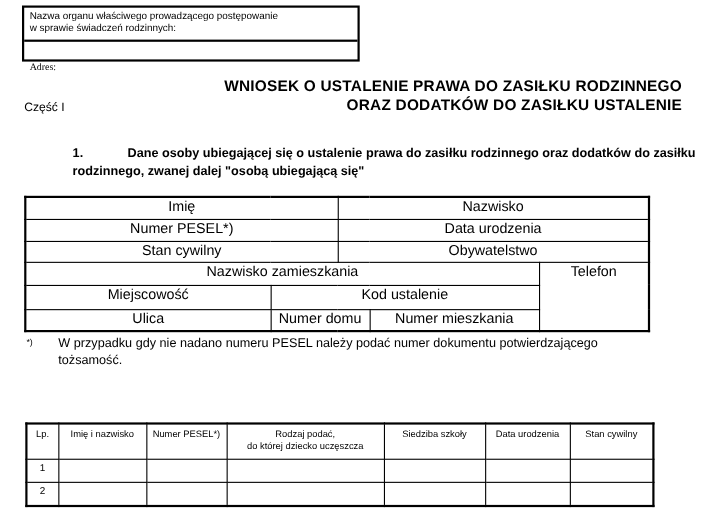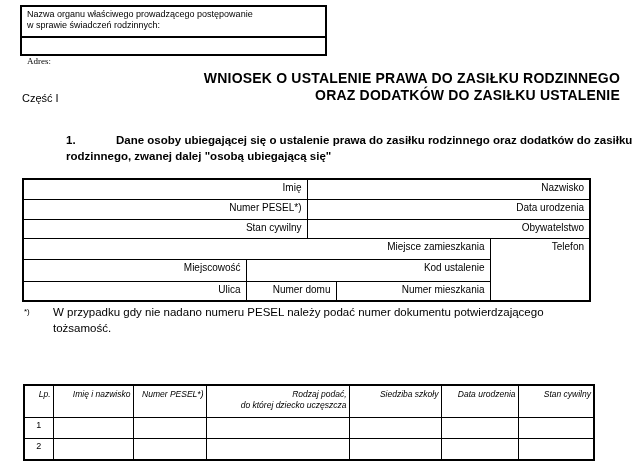--- a/index.html
+++ b/index.html
@@ -26,23 +26,23 @@
   #section2{top:351px;}
   
   .footnote{position:absolute;left:22px;top:304px;width:578px;box-sizing:border-box;
     padding-left:31px;font-size:11.5px;line-height:16px;}
   .fn-marker{position:absolute;left:2px;top:0;font-size:8px;}
   
   table{border-collapse:collapse;table-layout:fixed;position:absolute;background:#fff;}
   .t1{left:22px;top:178px;width:567px;border:2px solid #000;}
   .t2{left:23px;top:384px;width:570px;border:2px solid #000;}
   .t1 td,.t2 td,.t2 th{border:1px solid #000;vertical-align:top;overflow:hidden;}
-  .t1 td{padding:2px 5px;font-size:10px;line-height:11px;text-align:right;}
+  .t1 td{padding:2px 5px;font-size:13px;line-height:11px;text-align:center;}
   .t2 th{padding:3px 2px;font-size:8.5px;line-height:11px;font-weight:normal;
-    text-align:right;white-space:pre-line;vertical-align:top;font-style:italic;}
+    text-align:center;white-space:pre-line;vertical-align:top;}
   .t2 td{padding:2px 3px;font-size:9px;line-height:11px;text-align:center;}
 </style>
 </head>
 <body>
 
 <div class="page">
 
   <div class="org-box">
     <div class="org-name">
       <div>Nazwa organu właściwego prowadzącego postępowanie</div>
@@ -77,21 +77,21 @@
     </tr>
     <tr style="height:20px">
       <td colspan="2">Numer PESEL*)</td>
       <td colspan="3">Data urodzenia</td>
     </tr>
     <tr style="height:19px">
       <td colspan="2">Stan cywilny</td>
       <td colspan="3">Obywatelstwo</td>
     </tr>
     <tr style="height:21px">
-      <td colspan="4">Miejsce zamieszkania</td>
+      <td colspan="4">Nazwisko zamieszkania</td>
       <td rowspan="3">Telefon</td>
     </tr>
     <tr style="height:22px">
       <td>Miejscowość</td>
       <td colspan="3">Kod ustalenie</td>
     </tr>
     <tr style="height:20px">
       <td>Ulica</td>
       <td colspan="2">Numer domu</td>
       <td>Numer mieszkania</td>

